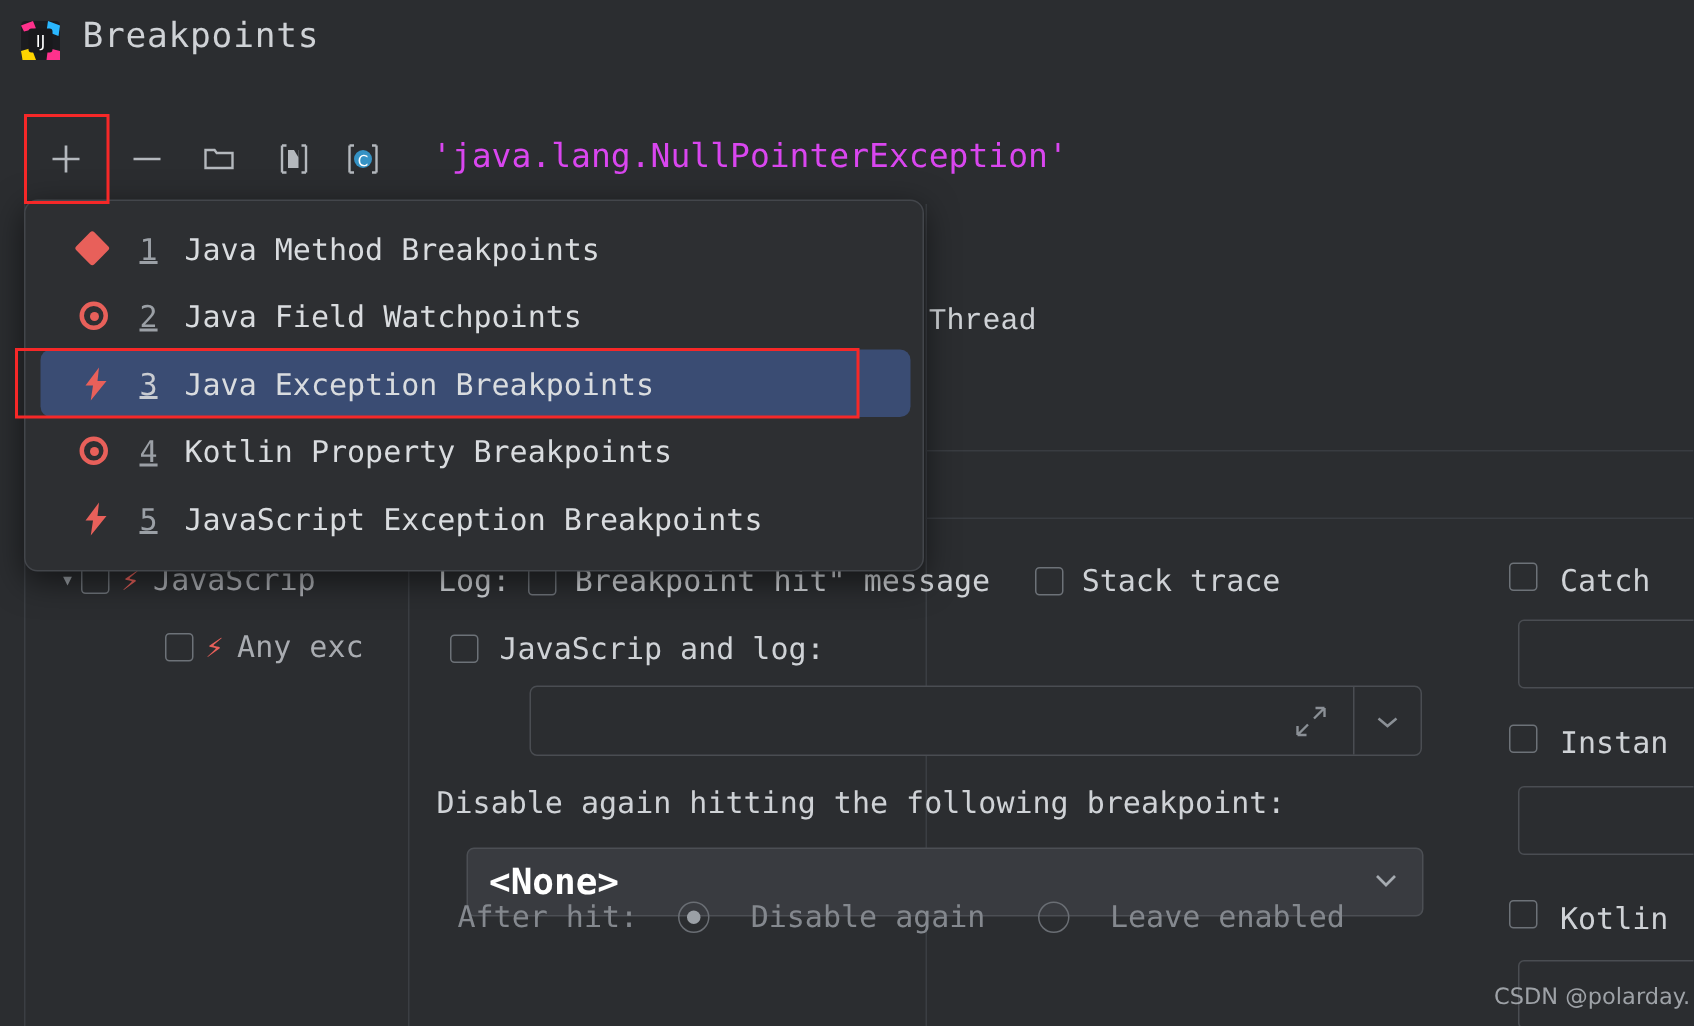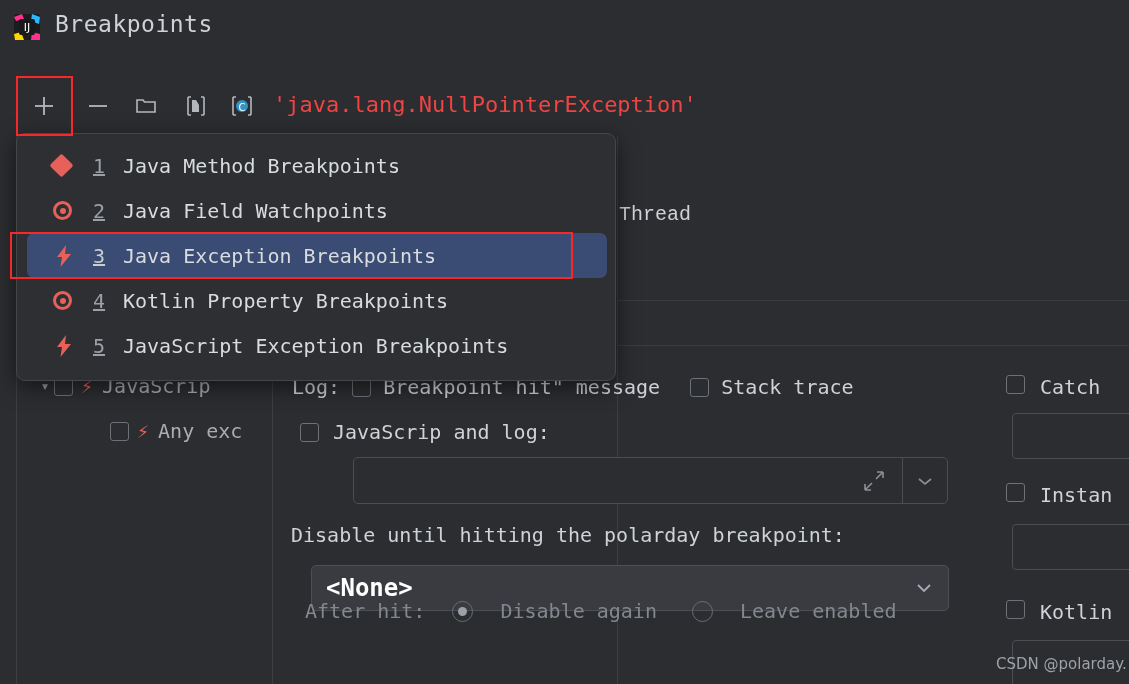--- a/index.html
+++ b/index.html
@@ -26,22 +26,22 @@
     position: absolute; top: 0; width: 56px; height: 56px;
     display: flex; align-items: center; justify-content: center;
     color: #b4b8bd;
   }
   .tb-plus    { left: 16px; }
   .tb-minus   { left: 70px; }
   .tb-folder  { left: 118px; }
   .tb-save    { left: 168px; }
   .tb-class   { left: 214px; }
   .bp-title {
-    position: absolute; left: 273px; top: 14px;
-    font-size: 22px; color: #ef4444; letter-spacing: 0px;
+    position: absolute; left: 288px; top: 14px;
+    font-size: 22px; color: #d946ef; letter-spacing: 0px;
     font-family: "DejaVu Sans Mono", "Liberation Mono", monospace;
     white-space: nowrap;
   }
   .red-outline-plus {
     position: absolute; left: 16px; top: 76px; width: 57px; height: 60px;
     border: 2px solid #f62828; pointer-events: none; z-index: 40;
   }
 
   
   .panel-divider-v {
@@ -256,21 +256,21 @@
         <path d="M13 17 L6 24 M6 24 h6 M6 24 v-6" stroke="#8b9096" stroke-width="1.6" fill="none"></path>
       </svg>
     </span>
     <span class="eval-chev">
       <svg width="18" height="12" viewBox="0 0 18 12">
         <path d="M3 4 L9 9 L15 4" stroke="#8b9096" stroke-width="1.7" fill="none"></path>
       </svg>
     </span>
   </div>
 
-  <span class="lbl disable-label">Disable until hitting the polarday breakpoint:</span>
+  <span class="lbl disable-label">Disable again hitting the following breakpoint:</span>
 
   <div class="none-select">
     <span class="val">&lt;None&gt;</span>
     <span class="chev">
       <svg width="20" height="13" viewBox="0 0 20 13">
         <path d="M4 4 L10 10 L16 4" stroke="#a6abb1" stroke-width="1.8" fill="none"></path>
       </svg>
     </span>
   </div>
 

